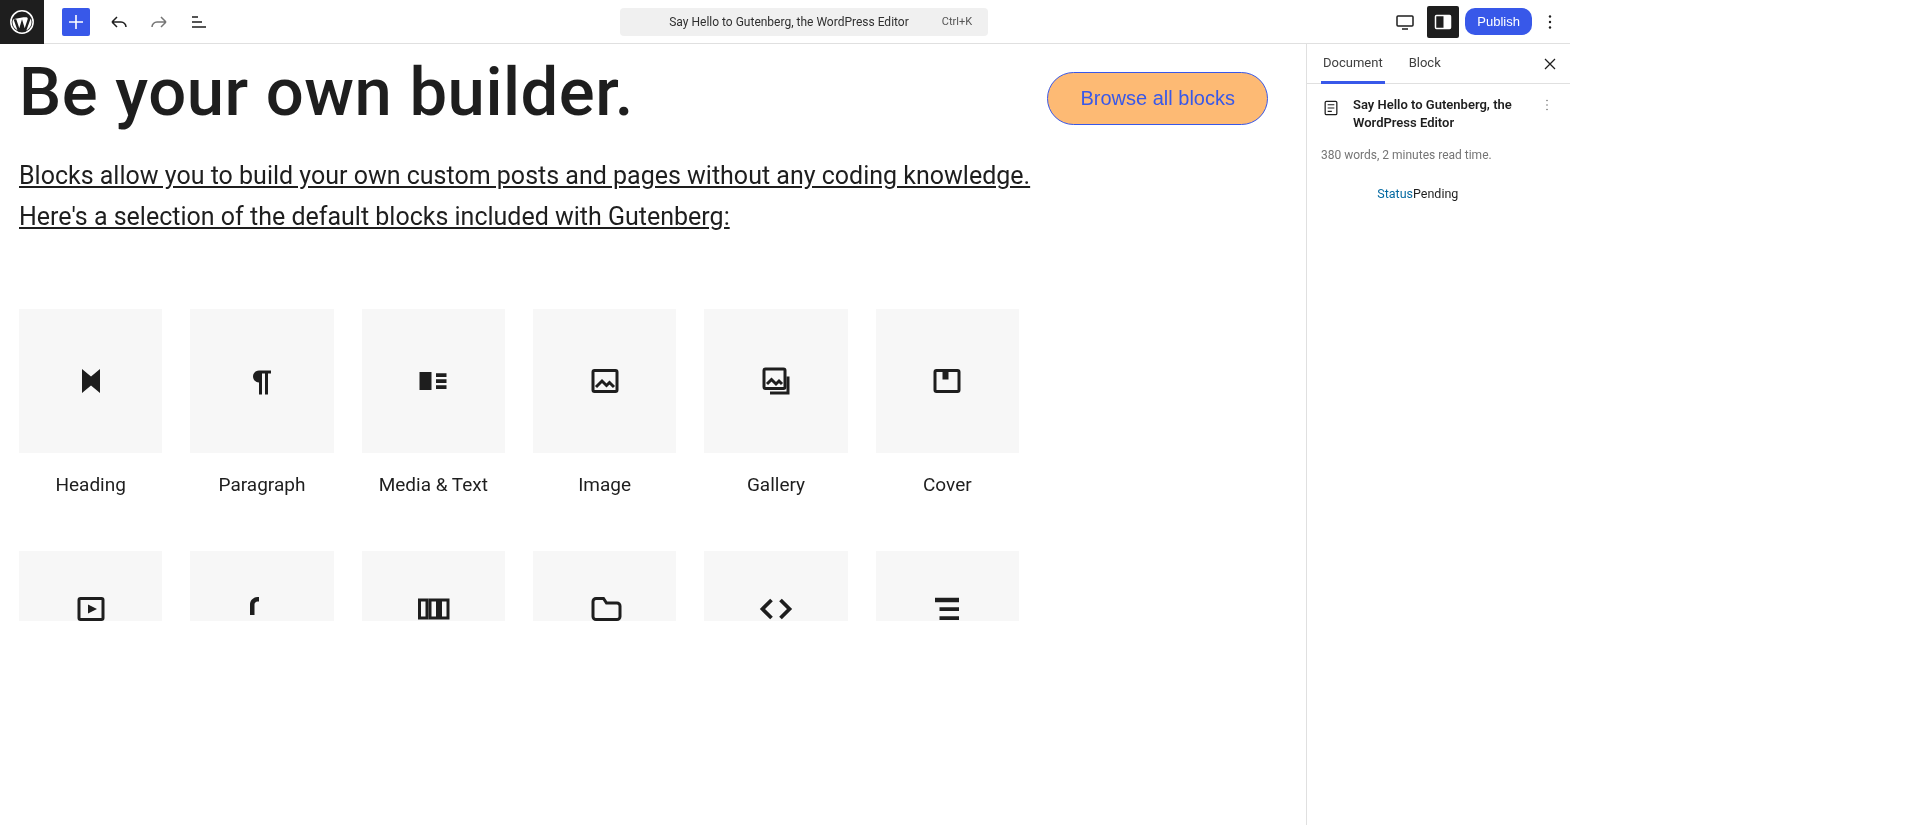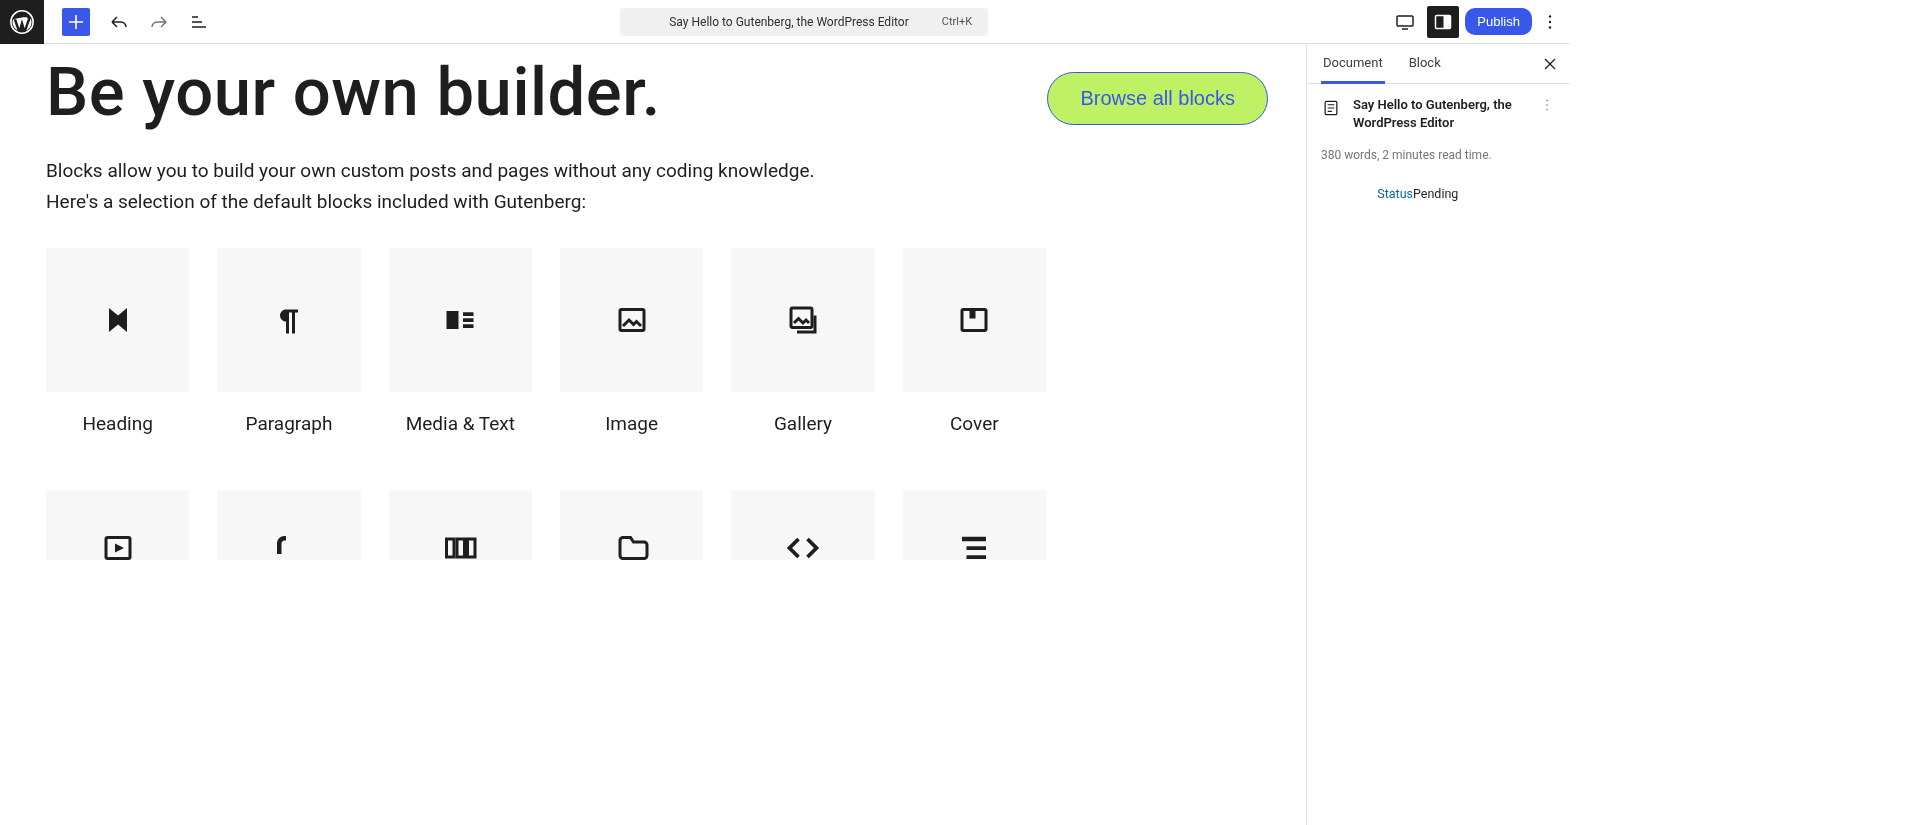--- a/index.html
+++ b/index.html
@@ -88,49 +88,50 @@
 
 
 .body { flex: 1; display: flex; overflow: hidden; }
 .canvas {
   flex: 1;
   overflow-y: scroll;
   padding: 0;
   position: relative;
 }
 .canvas-inner {
-  padding: 10px 38px 50px 46px;
+  padding: 10px 38px 50px 19px;
 }
 .hero {
   display: flex;
   align-items: flex-start;
   justify-content: space-between;
   margin-bottom: 24px;
 }
 .hero h1 {
   font-size: 67px;
   font-weight: 500;
   letter-spacing: 0.5px;
   line-height: 1.15;
 }
 .browse-btn {
   border: 1.5px solid #3858e9;
   color: #3858e9;
-  background: #bef264;
+  background: #fdba74;
   border-radius: 999px;
   padding: 14px 32px;
   font-size: 20px;
   cursor: pointer;
   margin-top: 18px;
   white-space: nowrap;
 }
 .lead {
-  font-size: 19px;
+  font-size: 25px;
   line-height: 1.65;
-  margin-bottom: 30px;
+  margin-bottom: 71px;
+  text-decoration: underline;
 }
 
 .grid {
   display: grid;
   grid-template-columns: repeat(6, 1fr);
   gap: 28px;
   max-width: 1000px;
 }
 .tile { text-align: center; cursor: pointer; }
 .tile-box {

